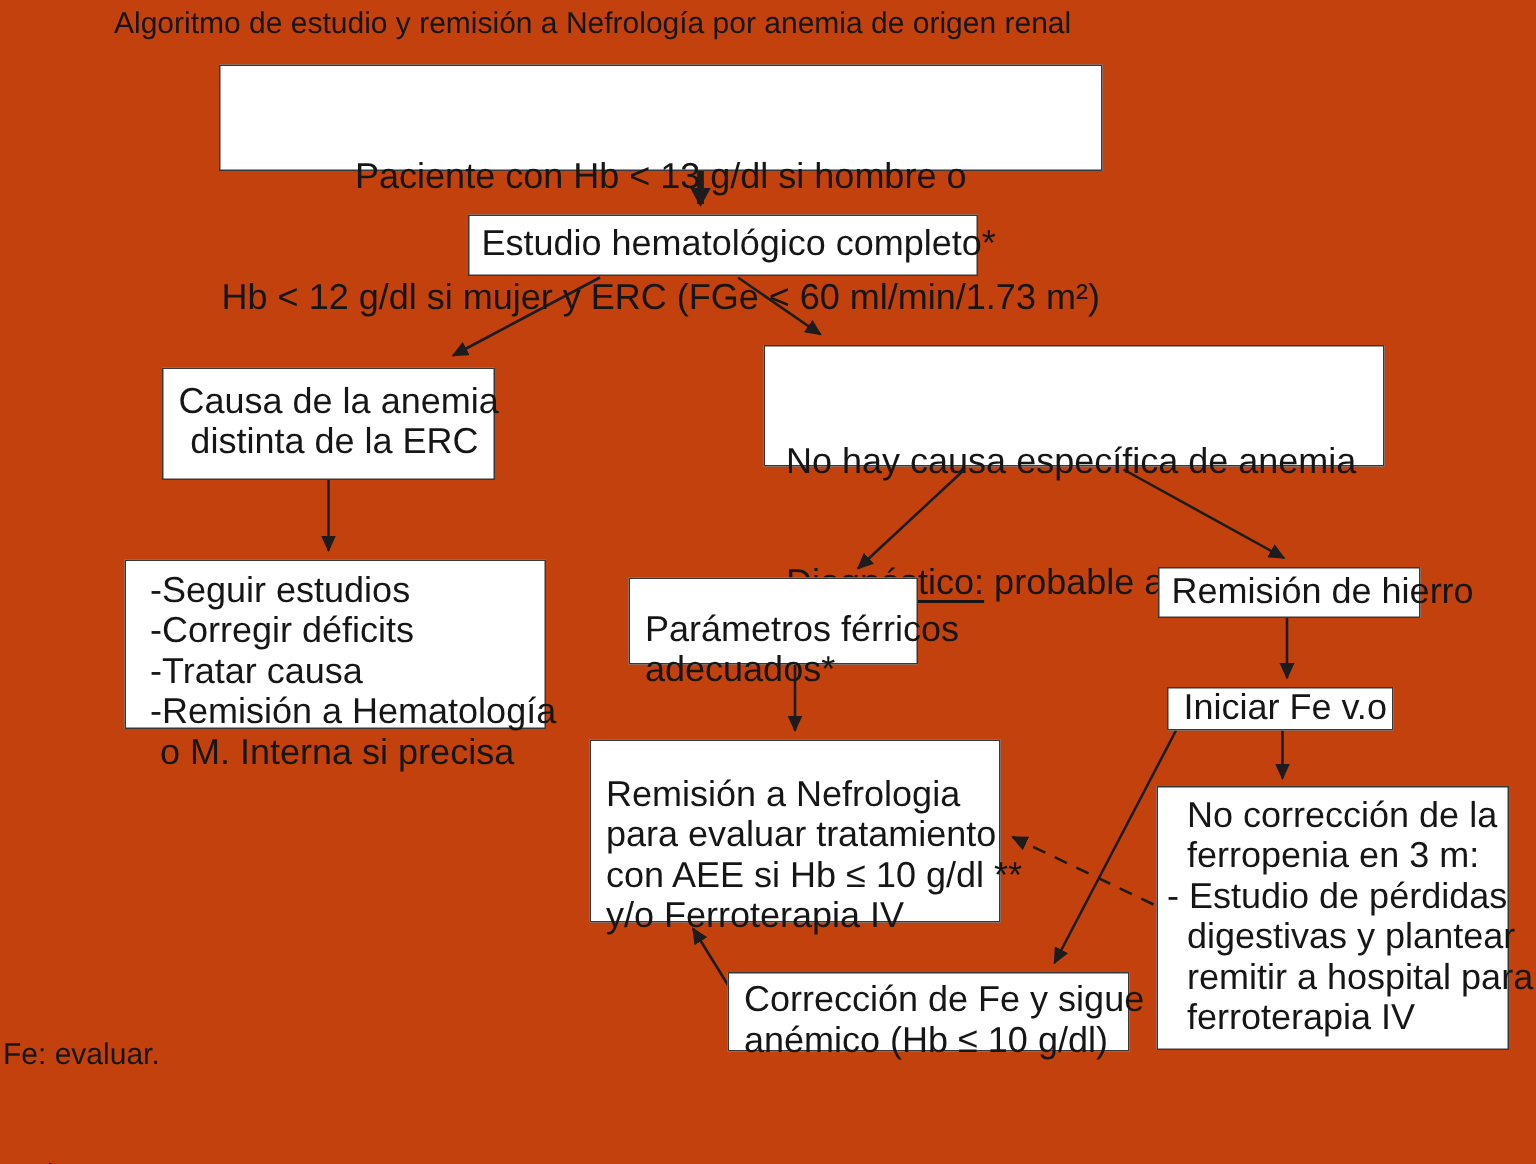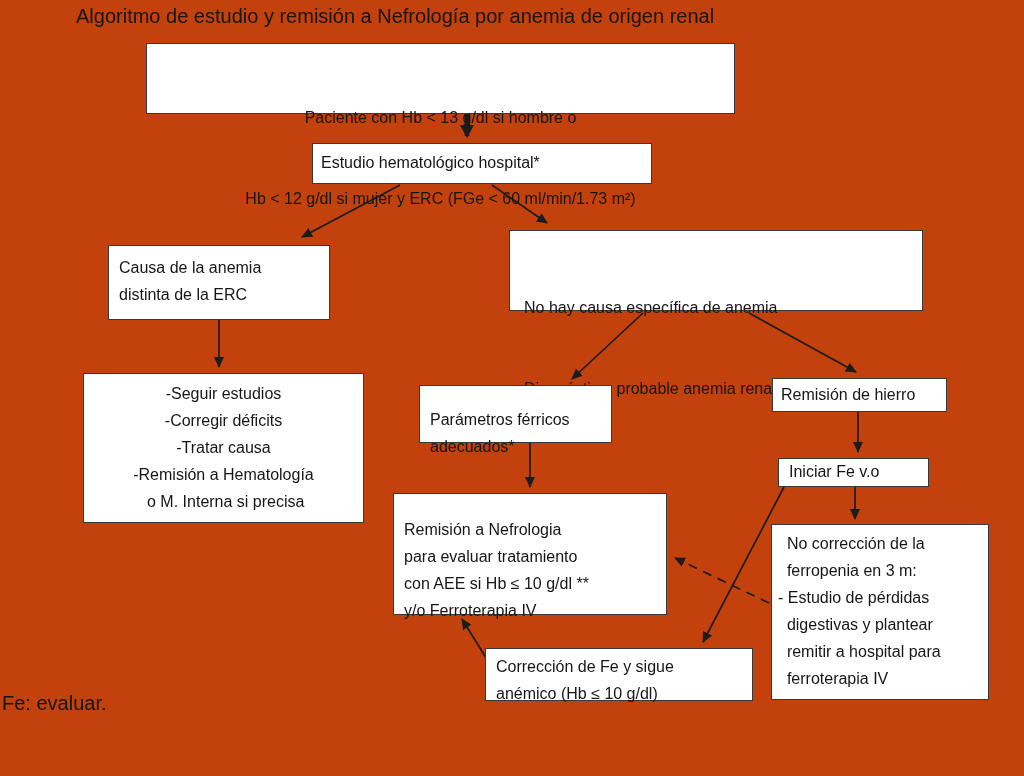--- a/index.html
+++ b/index.html
@@ -6,21 +6,21 @@
   .canvas {
     position:relative; width:1024px; height:776px; background:#c2410c;
     font-family:"Liberation Sans", sans-serif; color:#161616; overflow:hidden;
   }
   .title {
     position:absolute; left:76px; top:4px; font-size:20px; line-height:24px;
     white-space:pre;
   }
   .node {
     position:absolute; box-sizing:border-box; background:#fff;
-    border:1.5px solid #383838; font-size:16px; line-height:27px;
+    border:1.5px solid #383838; font-size:24px; line-height:27px;
     white-space:pre; color:#161616;
   }
   .center { text-align:center; }
   .ul { text-decoration:underline; text-underline-offset:4px; text-decoration-thickness:1.5px; }
   .edges { position:absolute; left:0; top:0; width:1024px; height:776px; pointer-events:none; }
   .edges line { stroke:#1c1c1c; stroke-width:1.7; }
   .edges line.thick { stroke-width:4.5; }
   .edges line.dashed { stroke-dasharray:9 7; }
   .legend {
     position:absolute; left:2px; top:636px; font-size:20px; line-height:27px; white-space:pre;
@@ -57,49 +57,49 @@
     <line x1="784" y1="487" x2="703" y2="642" marker-end="url(#ah)"></line>
     <line class="dashed" x1="769" y1="603" x2="675" y2="558" marker-end="url(#ah)"></line>
     <line x1="488" y1="661" x2="462" y2="619" marker-end="url(#ah)"></line>
   </svg>
 
   <div class="node center" style="left:146px; top:43px; width:589px; height:71px; padding-top:6px;">
     <div>Paciente con Hb &lt; 13 g/dl si hombre o</div>
     <div>Hb &lt; 12 g/dl si mujer y ERC (FGe &lt; 60 ml/min/1.73 m²)</div>
   </div>
 
-  <div class="node" style="left:312px; top:143px; width:340px; height:41px; padding:5px 8px;">Estudio hematológico hospital*</div>
+  <div class="node" style="left:312px; top:143px; width:340px; height:41px; padding:5px 8px;">Estudio hematológico completo*</div>
 
-  <div class="node" style="left:108px; top:245px; width:222px; height:75px; padding:8px 10px;">Causa de la anemia
+  <div class="node" style="left:108px; top:245px; width:222px; height:75px; padding:8px 10px;text-align:right;">Causa de la anemia
 distinta de la ERC</div>
 
   <div class="node" style="left:509px; top:230px; width:414px; height:81px; padding:9px 14px;">
     <div>No hay causa específica de anemia</div>
     <div><span class="ul">Diagnóstico:</span><span> probable anemia renal</span></div>
   </div>
 
-  <div class="node" style="left:83px; top:373px; width:281px; height:150px; padding:6px 16px;text-align:center;">-Seguir estudios
+  <div class="node" style="left:83px; top:373px; width:281px; height:113px; padding:6px 16px;">-Seguir estudios
 -Corregir déficits
 -Tratar causa
 -Remisión a Hematología
  o M. Interna si precisa</div>
 
   <div class="node" style="left:419px; top:385px; width:193px; height:58px; padding:20px 10px;">Parámetros férricos
 adecuados*</div>
 
   <div class="node" style="left:772px; top:378px; width:175px; height:34px; padding:2px 8px;">Remisión de hierro</div>
 
   <div class="node" style="left:778px; top:458px; width:151px; height:29px; padding:0 10px; line-height:26px;">Iniciar Fe v.o</div>
 
   <div class="node" style="left:393px; top:493px; width:274px; height:122px; padding:22px 10px;">Remisión a Nefrologia
 para evaluar tratamiento
 con AEE si Hb ≤ 10 g/dl **
 y/o Ferroterapia IV</div>
 
-  <div class="node" style="left:771px; top:524px; width:218px; height:176px; padding:5px 6px;">  No corrección de la
+  <div class="node" style="left:771px; top:524px; width:235px; height:176px; padding:5px 6px;">  No corrección de la
   ferropenia en 3 m:
 - Estudio de pérdidas
   digestivas y plantear
   remitir a hospital para
   ferroterapia IV</div>
 
   <div class="node" style="left:485px; top:648px; width:268px; height:53px; padding:4px 10px;">Corrección de Fe y sigue
 anémico (Hb ≤ 10 g/dl)</div>
 
   <div class="legend">

